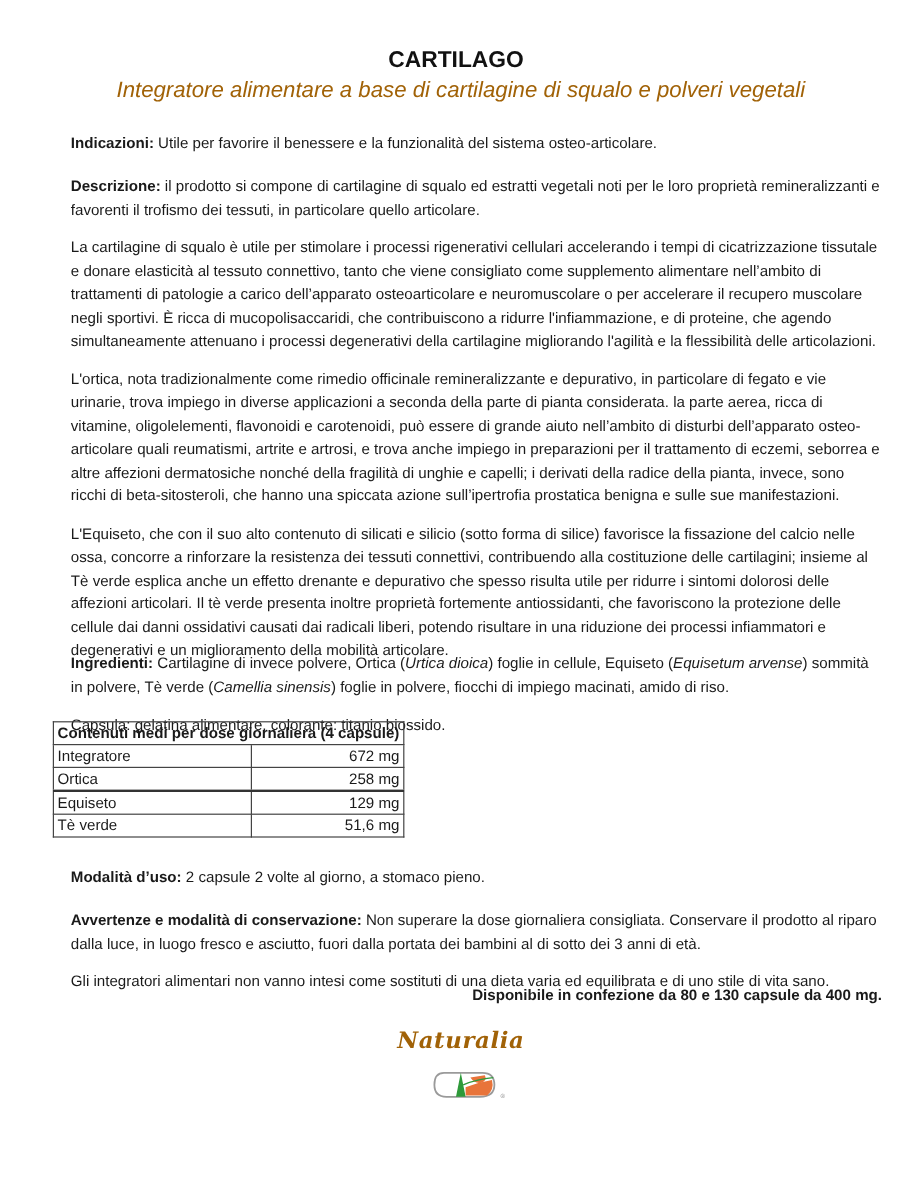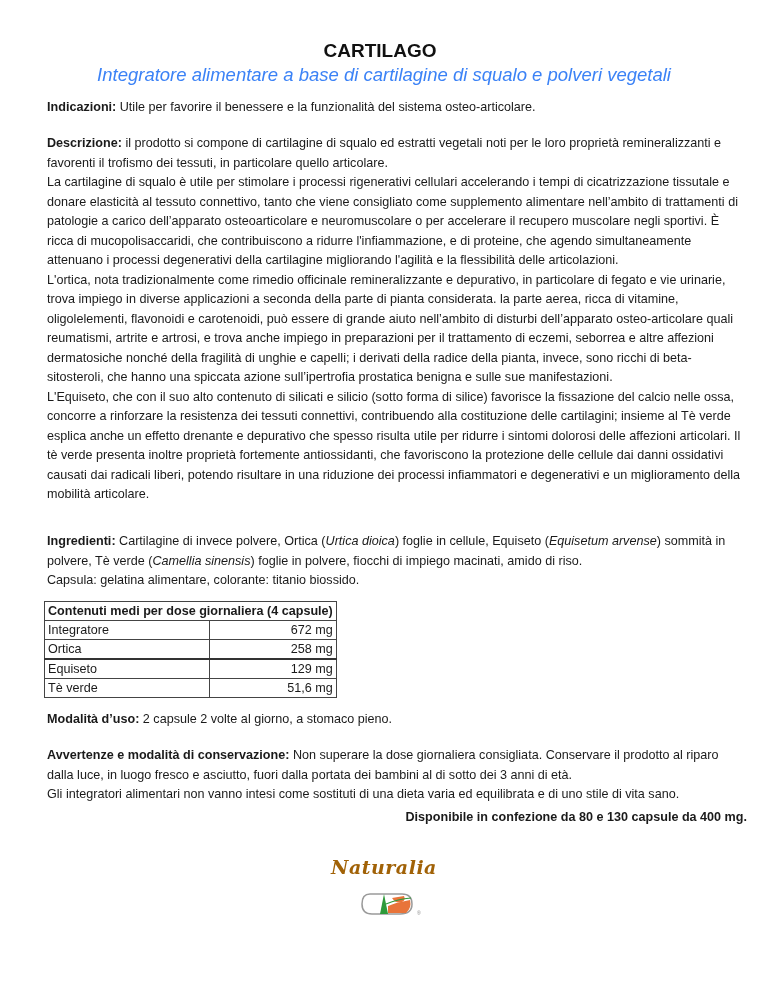--- a/index.html
+++ b/index.html
@@ -6,27 +6,27 @@
   body {
     width: 768px; height: 994px; position: relative; overflow: hidden;
     font-family: "Liberation Sans", sans-serif; color: #111;
   }
   .title {
     position: absolute; left: 0; width: 760px; top: 40px;
     text-align: center; font-weight: bold; font-size: 19px; letter-spacing: 0px;
   }
   .subtitle {
     position: absolute; left: 0; width: 768px; top: 64px;
-    text-align: center; font-style: italic; font-size: 18.5px; color: #3b82f6;
+    text-align: center; font-style: italic; font-size: 18.5px; color: #a16207;
   }
   .block {
     position: absolute; left: 47px; width: 700px;
     font-size: 12.6px; line-height: 19.5px; color: #1a1a1a;
   }
-  .block p { margin: 0; }
+  .block p { margin: 12px; }
   .lbl { font-weight: bold; }
   table.doses {
     position: absolute; left: 44px; top: 601px;
     border-collapse: collapse; font-size: 12.6px; color: #1a1a1a;
   }
   table.doses td, table.doses th {
     border: 1px solid #444; padding: 0 3px; height: 18px; line-height: 18px;
   }
   table.doses th { font-weight: bold; text-align: left; white-space: nowrap; }
   table.doses td.val { text-align: right; }

